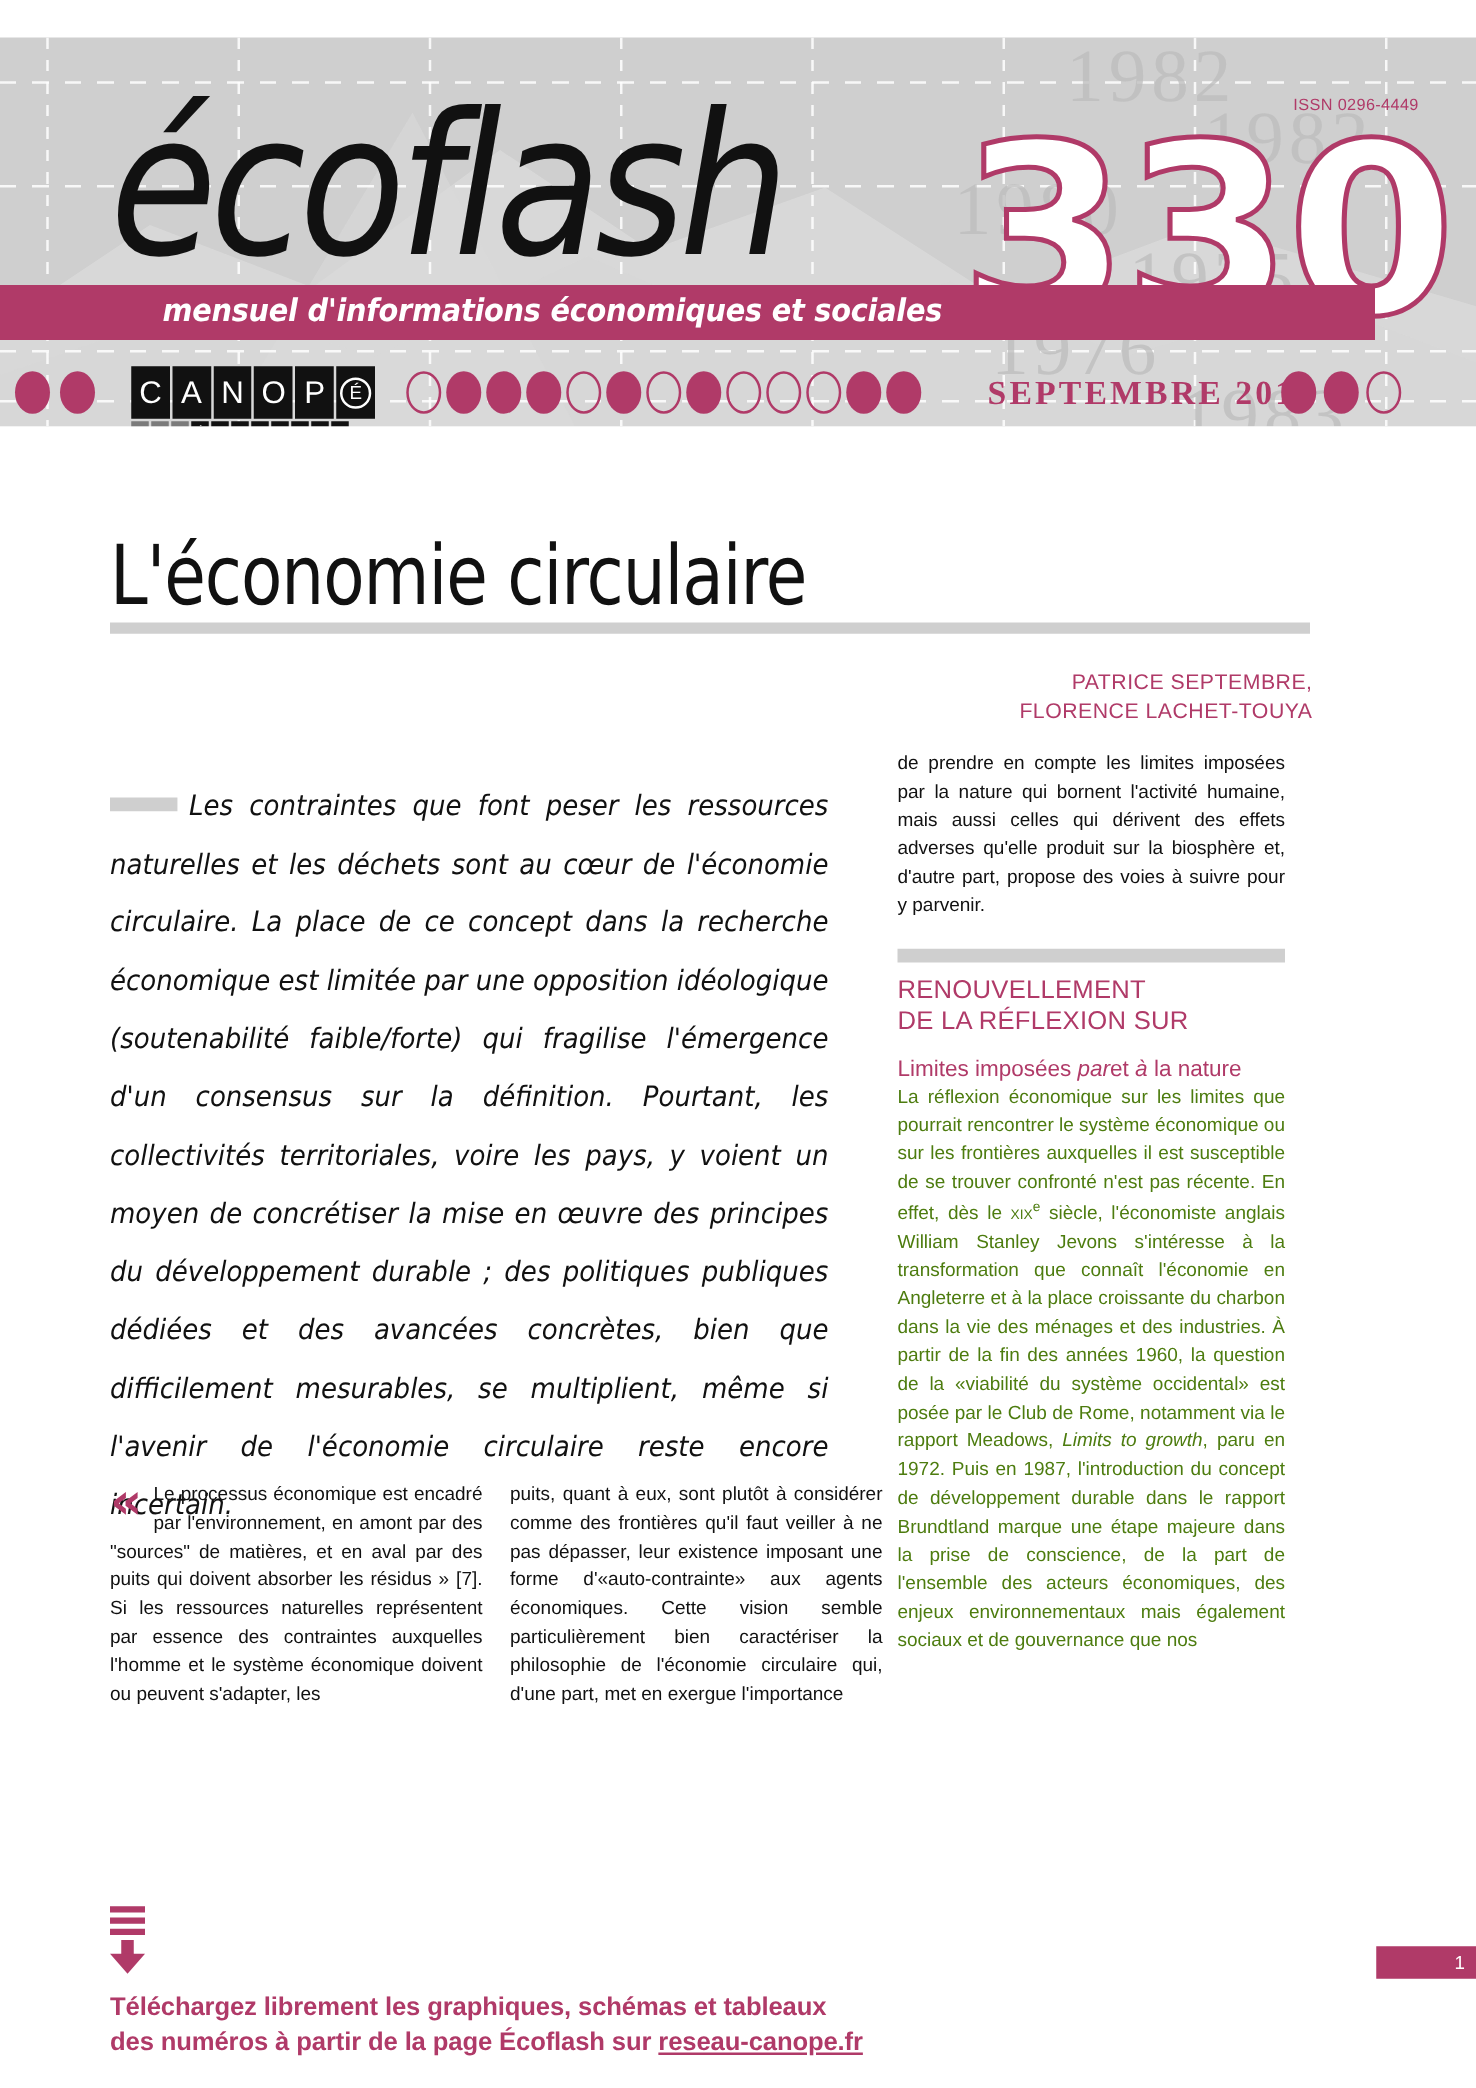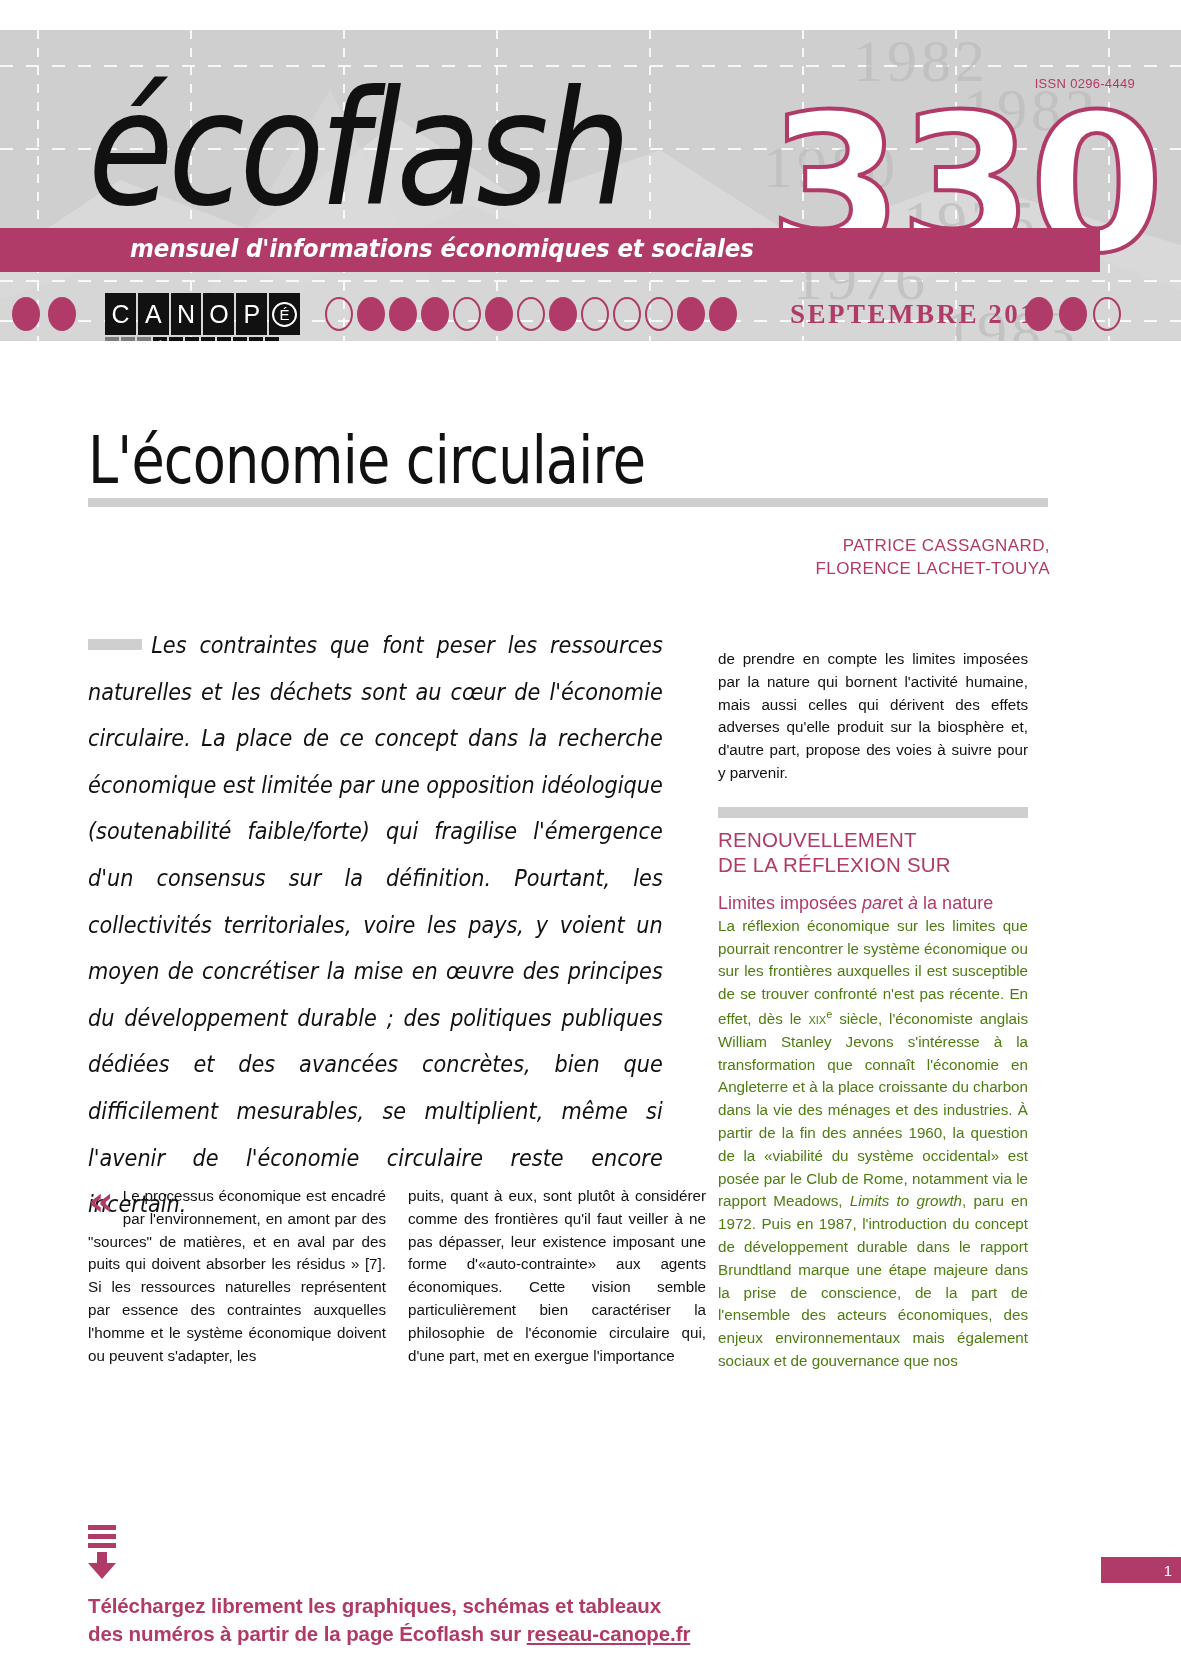--- a/index.html
+++ b/index.html
@@ -159,21 +159,21 @@
     text-align: justify; hyphens: none;
   }
   .guillemet {
     float: left; color: #b03a68; font-size: 40px; line-height: .72;
     font-weight: 700; margin-right: 9px; margin-top: 2px;
     font-family: "DejaVu Sans", sans-serif;
   }
 
   
   .right-col {
-    position: absolute; left: 718px; top: 648px; width: 310px;
+    position: absolute; left: 718px; top: 600px; width: 310px;
   }
   .rc-para {
     font-family: "Liberation Sans", sans-serif;
     font-size: 15.2px; line-height: 1.5; color: #111; text-align: justify;
   }
   .sec-rule { width: 310px; height: 11px; background: #cfcfcf; margin: 22px 0 9px 0; }
   .sec-head {
     color: #b03a68; font-size: 20.5px; line-height: 1.22;
     font-weight: 400; letter-spacing: .2px;
   }
@@ -329,21 +329,21 @@
 
     </div>
   </div>
 
   <div class="title-wrap">
     <div class="doc-title">L'économie circulaire</div>
     <div class="title-rule"></div>
   </div>
 
   <div class="authors">
-    <div>PATRICE CASSAGNARD,</div>
+    <div>PATRICE SEPTEMBRE,</div>
     <div>FLORENCE LACHET-TOUYA</div>
   </div>
 
   <div class="intro">
     <span class="lead-bar"></span><span>Les contraintes que font peser les ressources naturelles et les déchets sont au cœur de l'économie circulaire. La place de ce concept dans la recherche économique est limitée par une opposition idéologique (soutenabilité faible/forte) qui fragilise l'émergence d'un consensus sur la définition. Pourtant, les collectivités territoriales, voire les pays, y voient un moyen de concrétiser la mise en œuvre des principes du développement durable ; des politiques publiques dédiées et des avancées concrètes, bien que difficilement mesurables, se multiplient, même si l'avenir de l'économie circulaire reste encore incertain.</span>
   </div>
 
   <div class="quote-cols">
     <div class="qcol">
       <p class="body-txt"><span class="guillemet">«</span><span>Le processus économique est encadré par l'environnement, en amont par des "sources" de matières, et en aval par des puits qui doivent absorber les résidus » [7]. Si les ressources naturelles représentent par essence des contraintes auxquelles l'homme et le système économique doivent ou peuvent s'adapter, les</span></p>

